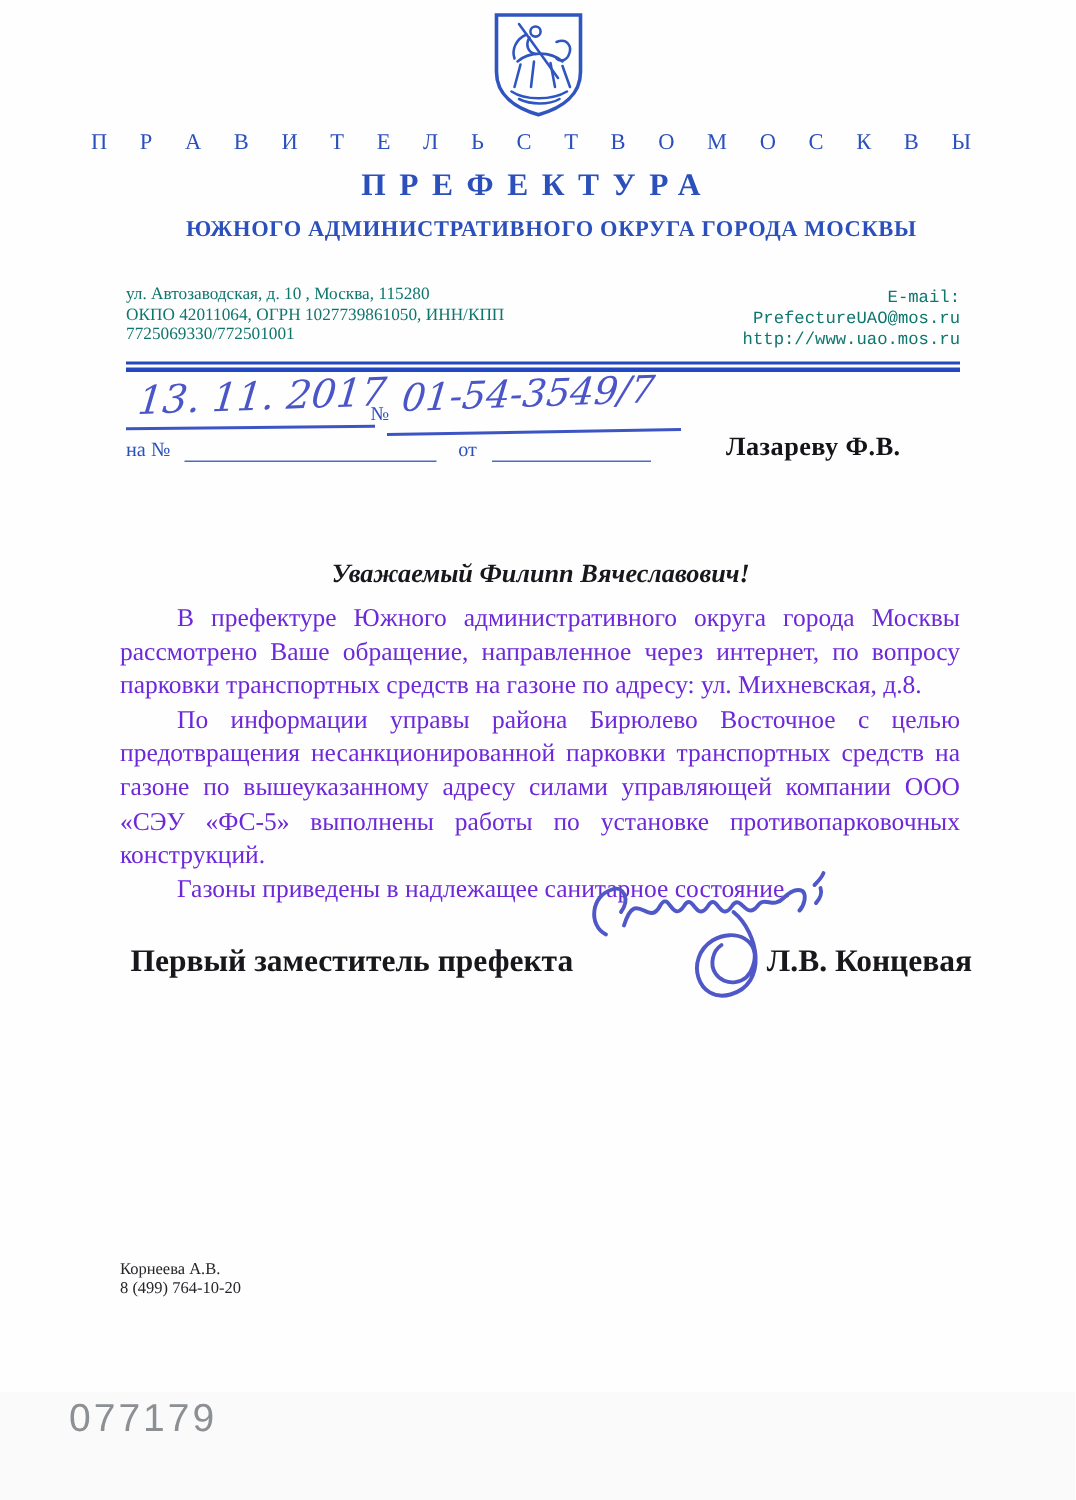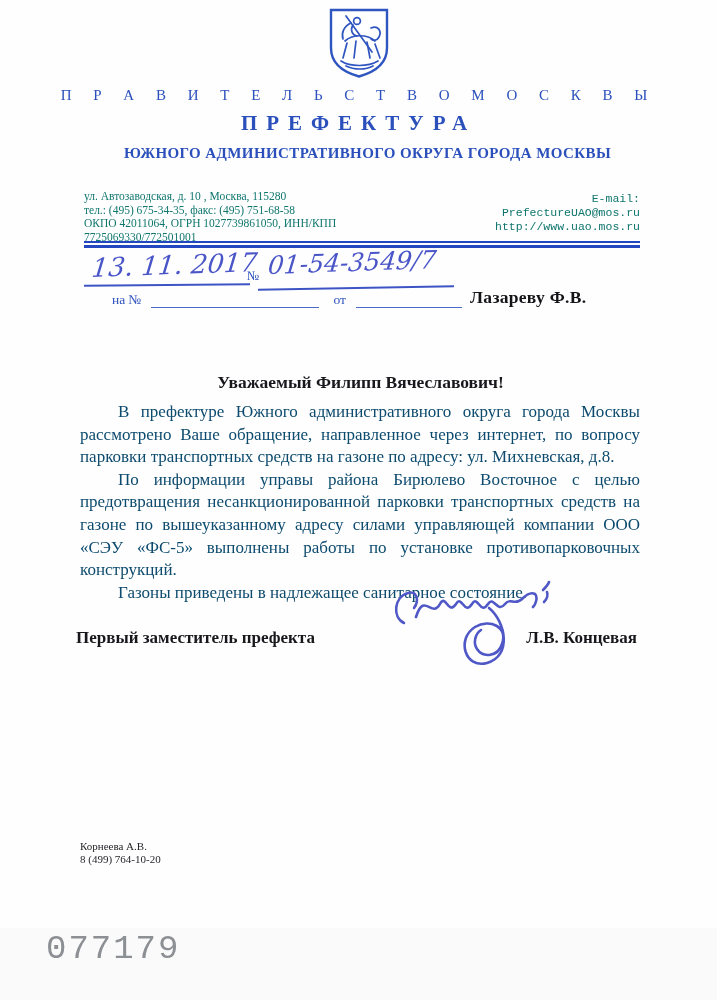--- a/index.html
+++ b/index.html
@@ -29,37 +29,37 @@
   .hand{
     font-family:"DejaVu Serif",serif;font-style:italic;color:#4a55c8;
     position:absolute;white-space:nowrap;
   }
   .hand-date{top:250px;left:92px;font-size:26px;transform:rotate(-2deg) skewX(-8deg);}
   .hand-number{top:248px;left:268px;font-size:25px;transform:rotate(-2deg) skewX(-8deg);}
   .u-line{position:absolute;border-bottom:2px solid #3d55c4;}
   .u-date{top:284px;left:84px;width:166px;transform:rotate(-0.6deg);}
   .u-number{top:287px;left:258px;width:196px;transform:rotate(-1deg);}
   .num-sign{position:absolute;top:268px;left:247px;color:#2b50bc;font-size:13px;}
-  .ref-row2{position:absolute;top:292px;left:84px;color:#2b50bc;font-size:13.5px;white-space:nowrap;margin-left:28px;}
+  .ref-row2{position:absolute;top:292px;left:84px;color:#2b50bc;font-size:13.5px;white-space:nowrap;}
   .blank{display:inline-block;border-bottom:1.5px solid #4a6ac8;height:13px;vertical-align:bottom;}
   .blank-na{width:168px;margin-left:10px;margin-right:14px;}
   .blank-ot{width:106px;margin-left:10px;}
-  .recipient{position:absolute;top:287px;left:470px;font-size:17.5px;font-weight:bold;color:#141418;letter-spacing:0.3px;}
+  .recipient{position:absolute;top:287px;left:484px;font-size:17.5px;font-weight:bold;color:#141418;letter-spacing:0.3px;}
   
-  .salutation{position:absolute;top:372px;left:84px;width:553px;text-align:center;font-weight:bold;font-size:17.5px;color:#17171c;}
-  .body-text{position:absolute;top:401px;left:80px;width:560px;font-size:17px;line-height:22.6px;text-align:justify;color:#0c4a6e;}
+  .salutation{position:absolute;top:372px;left:84px;width:553px;text-align:center;font-weight:bold;font-size:17.5px;color:#17171c;font-style:italic;}
+  .body-text{position:absolute;top:401px;left:80px;width:560px;font-size:17px;line-height:22.6px;text-align:justify;color:#6d28d9;}
   .body-text p{margin:0;text-indent:38px;}
   
-  .sign-row{position:absolute;top:628px;left:76px;width:561px;display:flex;justify-content:space-between;font-weight:bold;font-size:17px;color:#17171c;}
+  .sign-row{position:absolute;top:628px;left:87px;width:561px;display:flex;justify-content:space-between;font-weight:bold;font-size:21px;color:#17171c;}
   .signature-svg{position:absolute;top:577px;left:388px;}
   
   .executor{position:absolute;top:840px;left:80px;font-size:11px;line-height:13px;color:#26262b;}
   .scan-number{
     position:absolute;top:930px;left:46px;
-    font-family:Liberation Mono, monospace;font-size:34px;letter-spacing:2px;color:#8c8f93;
+    font-family:Liberation Sans, sans-serif;font-size:26px;letter-spacing:2px;color:#8c8f93;
   }
   .bottom-strip{position:absolute;left:0;bottom:0;width:717px;height:72px;background:rgba(0,0,0,0.015);}
 </style>
 </head>
 <body>
 
 <div class="page">
 
   <div class="letterhead">
     <svg class="emblem" width="66" height="74" viewBox="0 0 66 74">
@@ -80,21 +80,20 @@
       </g>
     </svg>
     <div class="gov-line">П Р А В И Т Е Л Ь С Т В О   М О С К В Ы</div>
     <div class="org-name">ПРЕФЕКТУРА</div>
     <div class="org-district">ЮЖНОГО АДМИНИСТРАТИВНОГО ОКРУГА ГОРОДА МОСКВЫ</div>
   </div>
 
   <div class="contact-row">
     <div class="contact-left">
       <div>ул. Автозаводская, д. 10 , Москва, 115280</div>
-      <div>тел.: (495) 675-34-35, факс: (495) 751-68-58</div>
       <div>ОКПО 42011064, ОГРН 1027739861050, ИНН/КПП 7725069330/772501001</div>
     </div>
     <div class="contact-right">
       <div>E-mail: PrefectureUAO@mos.ru</div>
       <div>http://www.uao.mos.ru</div>
     </div>
   </div>
 
   <div class="rule">
     <div class="thin"></div>

